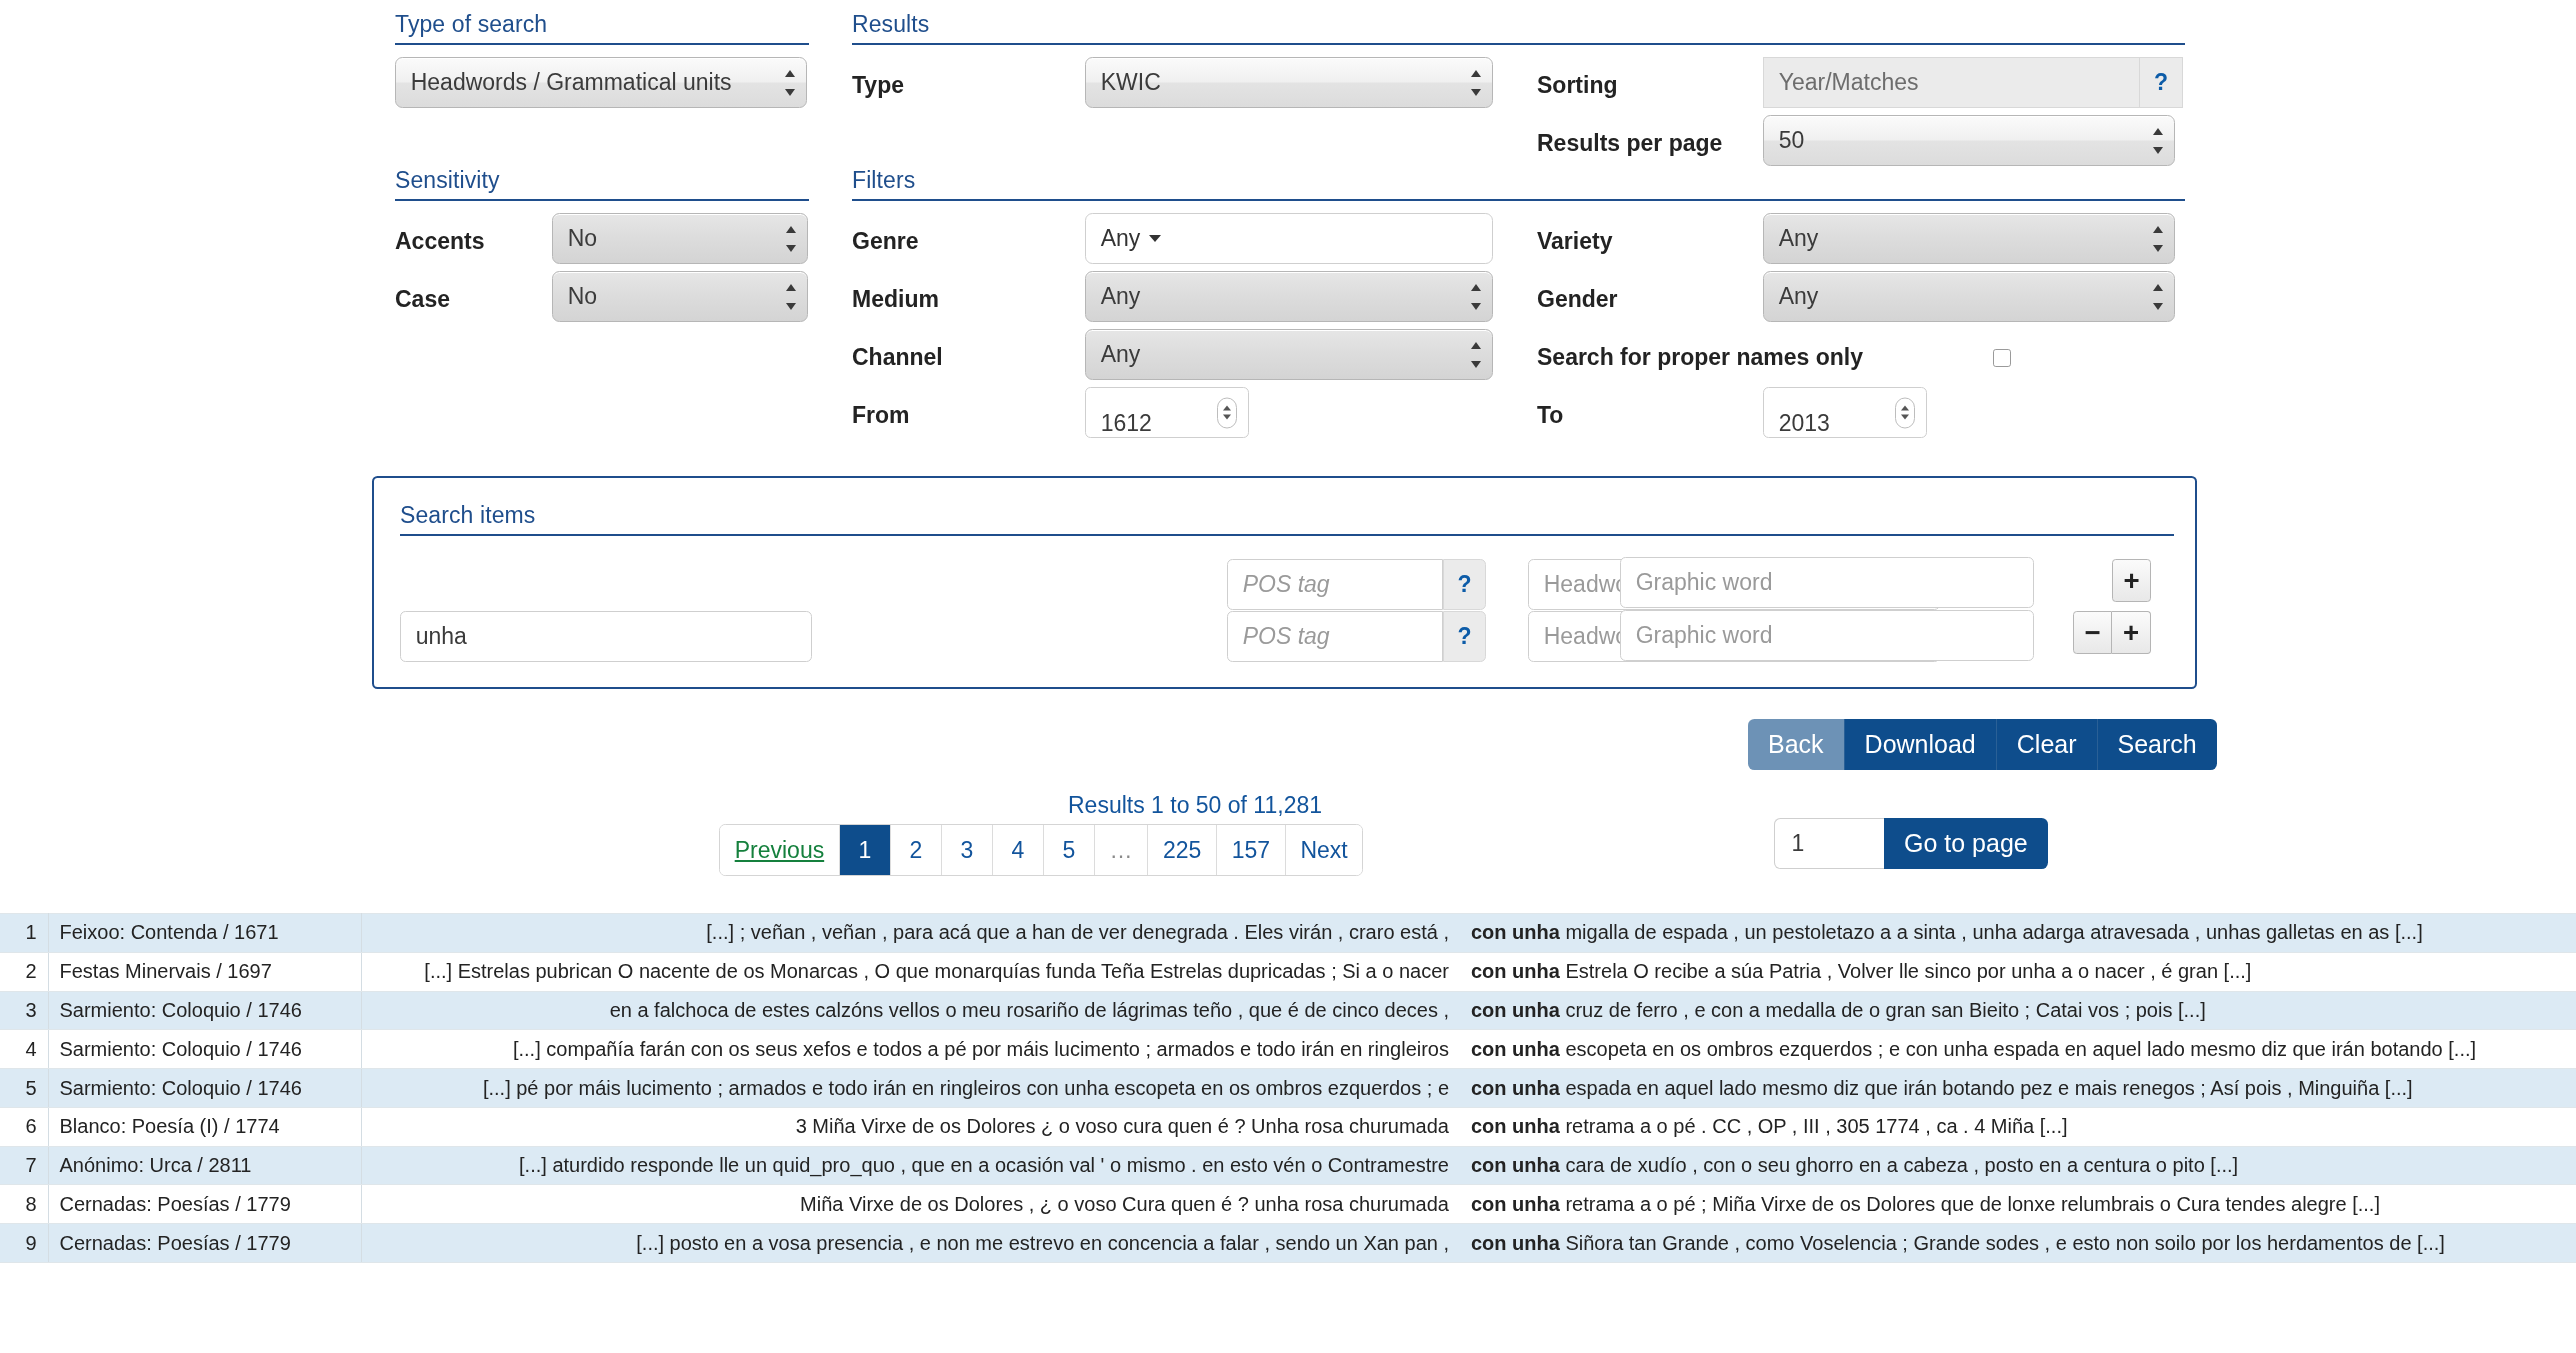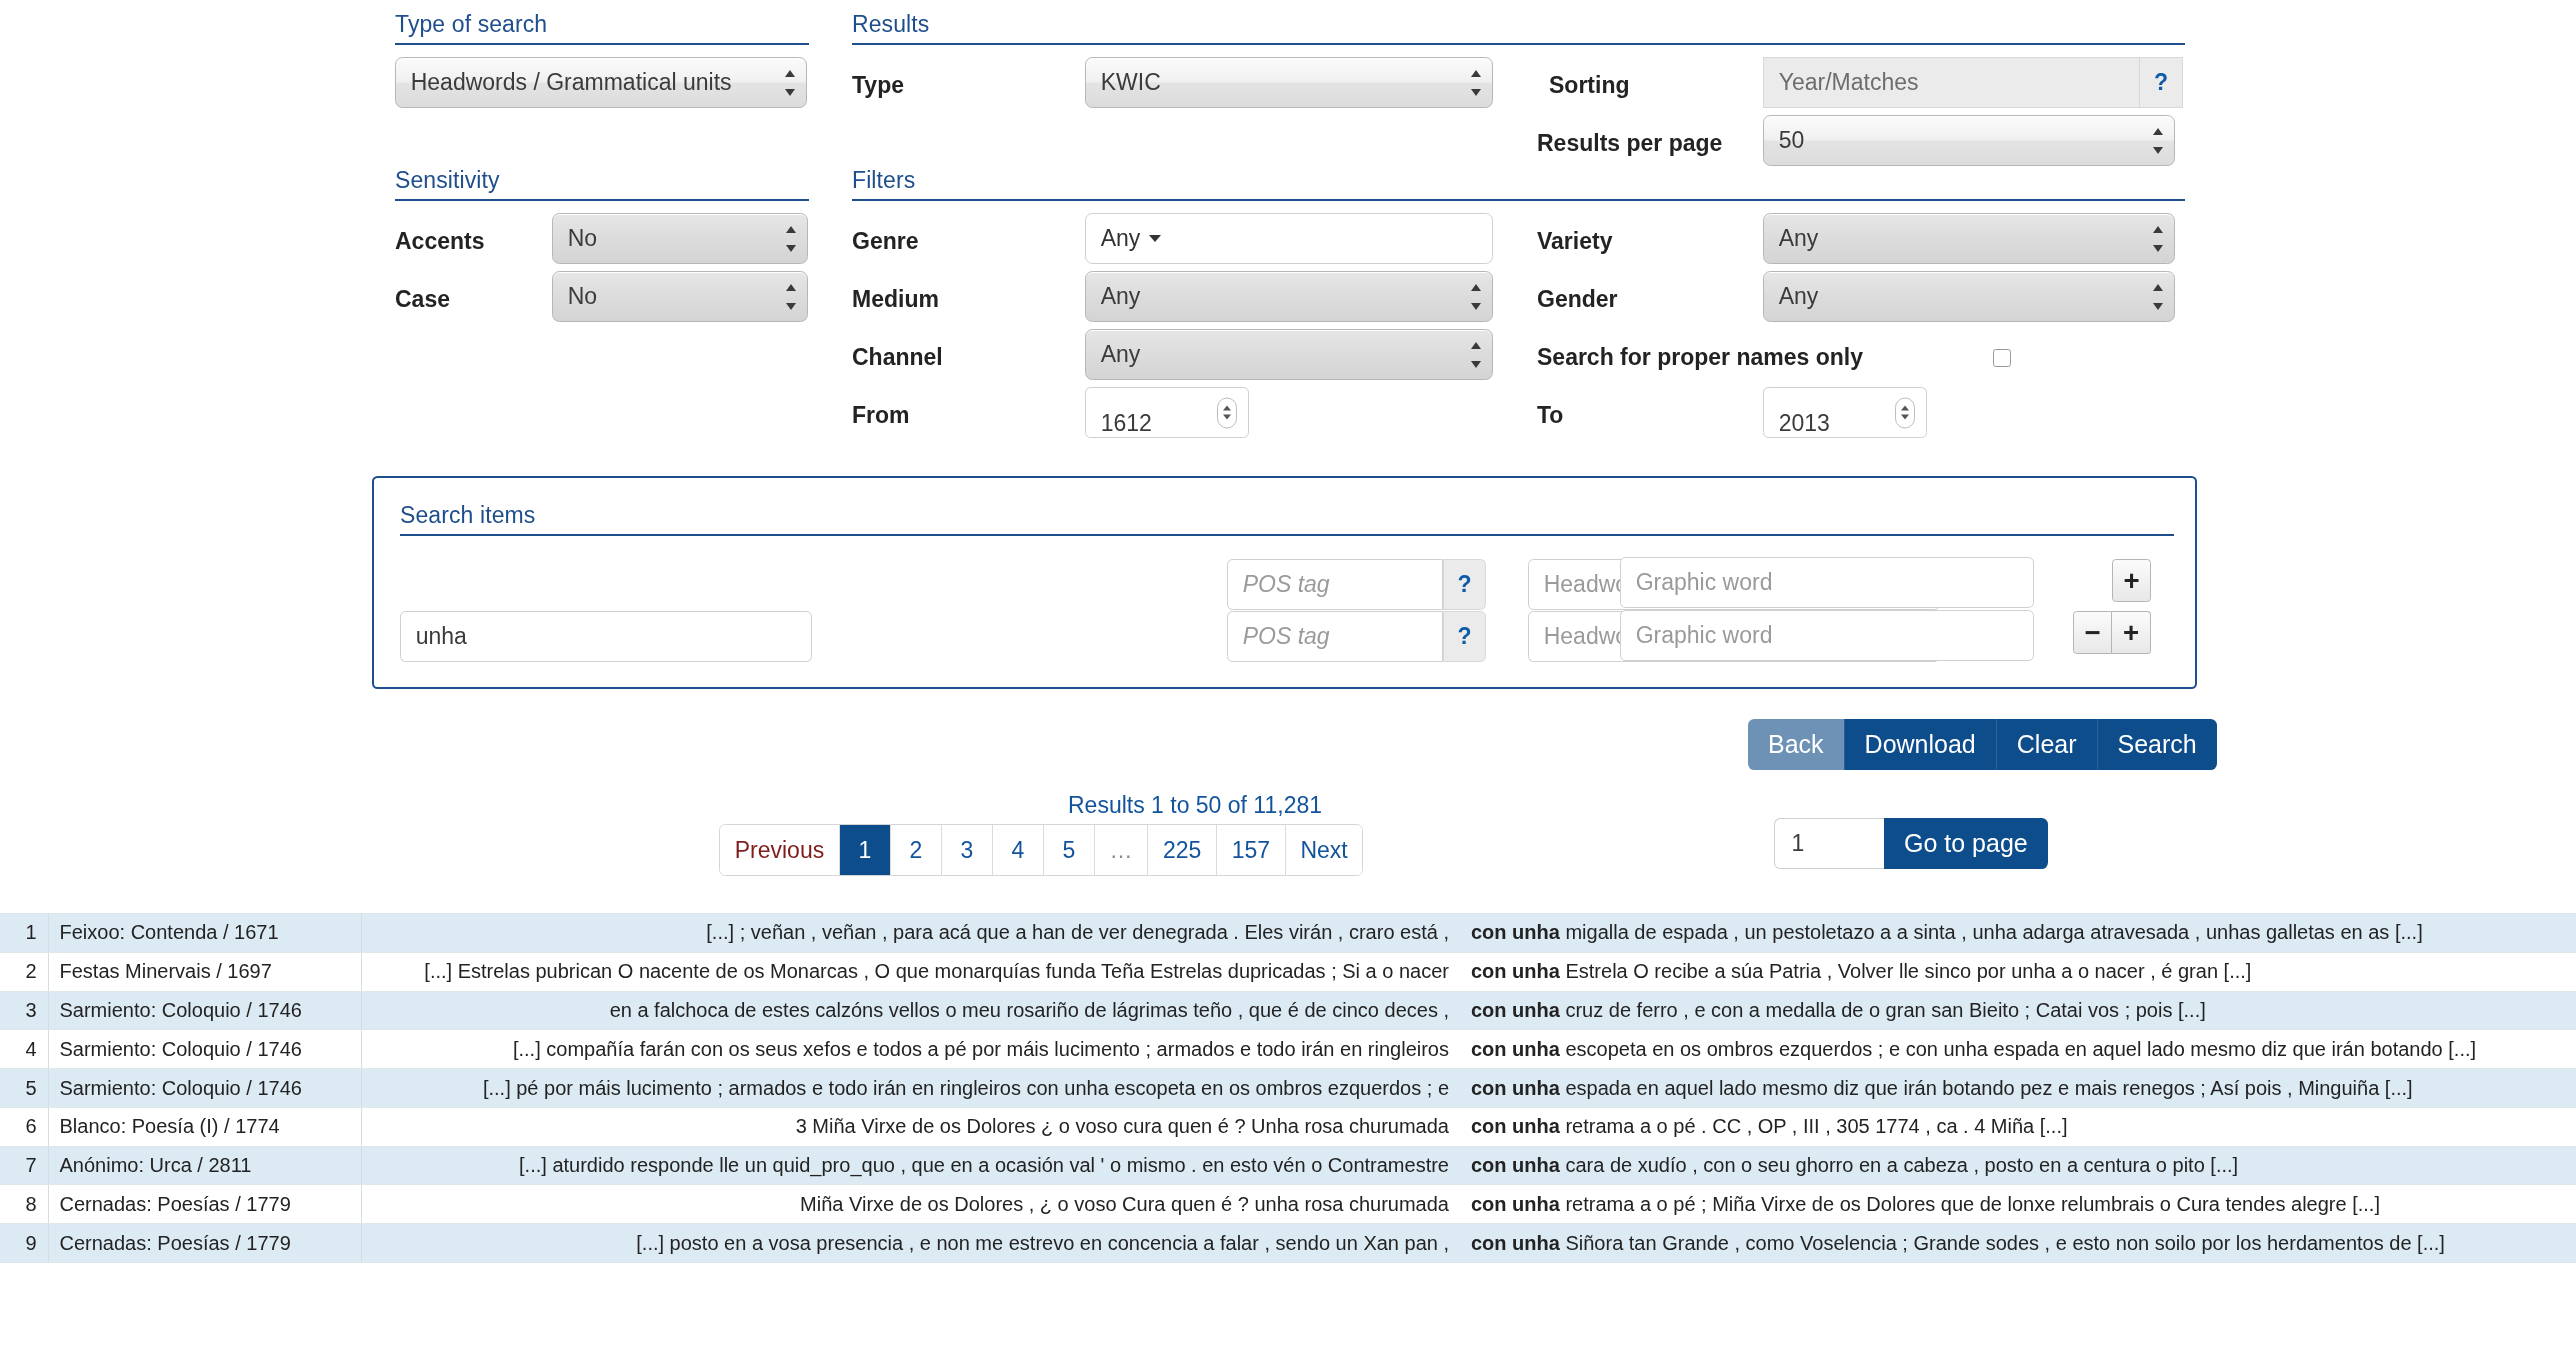--- a/index.html
+++ b/index.html
@@ -198,21 +198,21 @@
     padding: 0 14.7px;
     display: flex; align-items: center; justify-content: center;
     font-size: 23px;
     color: #12549c;
     border-right: 0.9px solid #dcdcdc;
     background: #fff;
     cursor: pointer;
   }
   .pg:last-child { border-right: none; }
   .pg.active { background: #0e4d8c; color: #fff; }
-  .pg.disabled { color: #7f1d1d; cursor: default; }
+  .pg.disabled { color: #15803d; cursor: default; text-decoration: underline; }
   .pg.ellipsis { color: #8a8a8a; cursor: default; }
 
   .goto-wrap { display: flex; align-items: stretch; }
   .goto-num {
     position: relative;
     width: 110px; height: 51px;
     border: 0.9px solid #cfcfcf;
     border-right: none;
     border-radius: 6.4px 0 0 6.4px;
     background: #fff;
@@ -289,21 +289,21 @@
   </div>
   <div class="fld-label" style="position:absolute; left:852px; top:72px;">Type</div>
   <div class="sel" style="position:absolute; left:1085px; top:57px; width:408px;">
     <span>KWIC</span>
     <span class="arrows">
         <i class="up"></i>
         <i class="dn"></i>
       </span>
   </div>
 
-  <div class="fld-label" style="position:absolute; left:1537px; top:72px;margin-left:12px;">Sorting</div>
+  <div class="fld-label" style="position:absolute; left:1537px; top:72px;">Sorting</div>
   <div style="position:absolute; left:1763px; top:57px; display:flex;">
     <div class="flat-input" style="width:377px;">Year/Matches</div>
     <div class="help-btn">?</div>
   </div>
 
   <div class="fld-label" style="position:absolute; left:1537px; top:130px;">Results per page</div>
   <div class="sel" style="position:absolute; left:1763px; top:115px; width:412px;">
     <span>50</span>
     <span class="arrows">
         <i class="up"></i>

